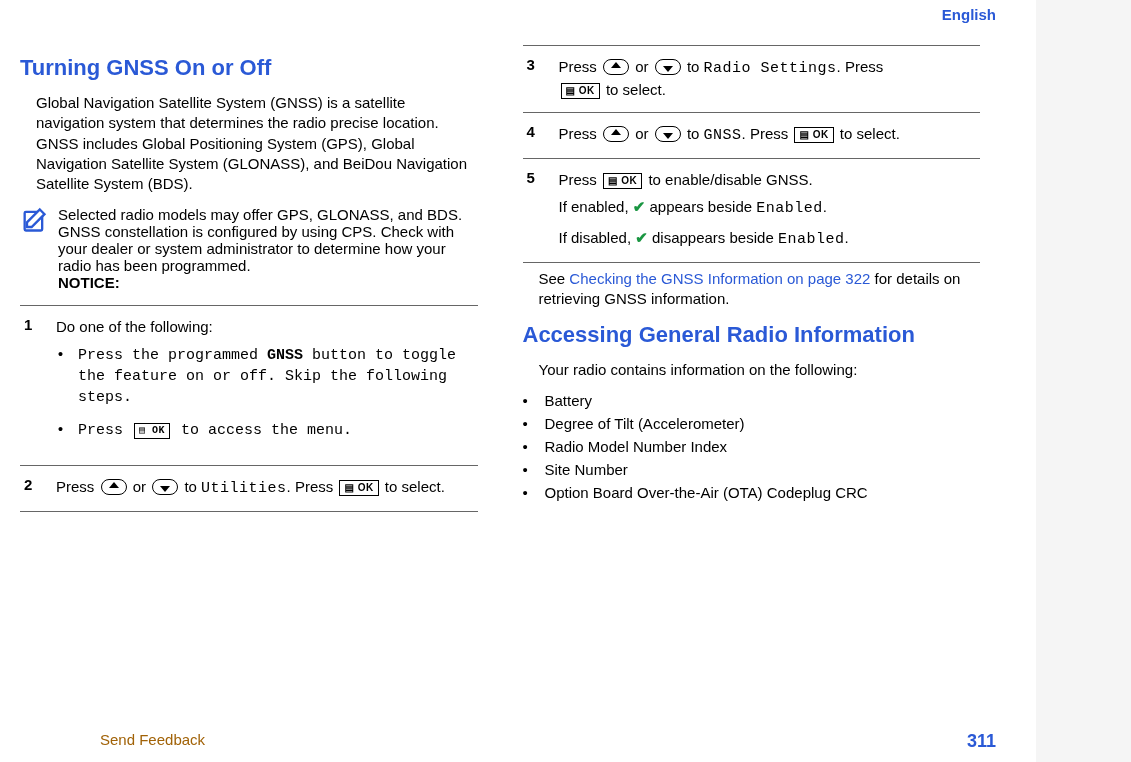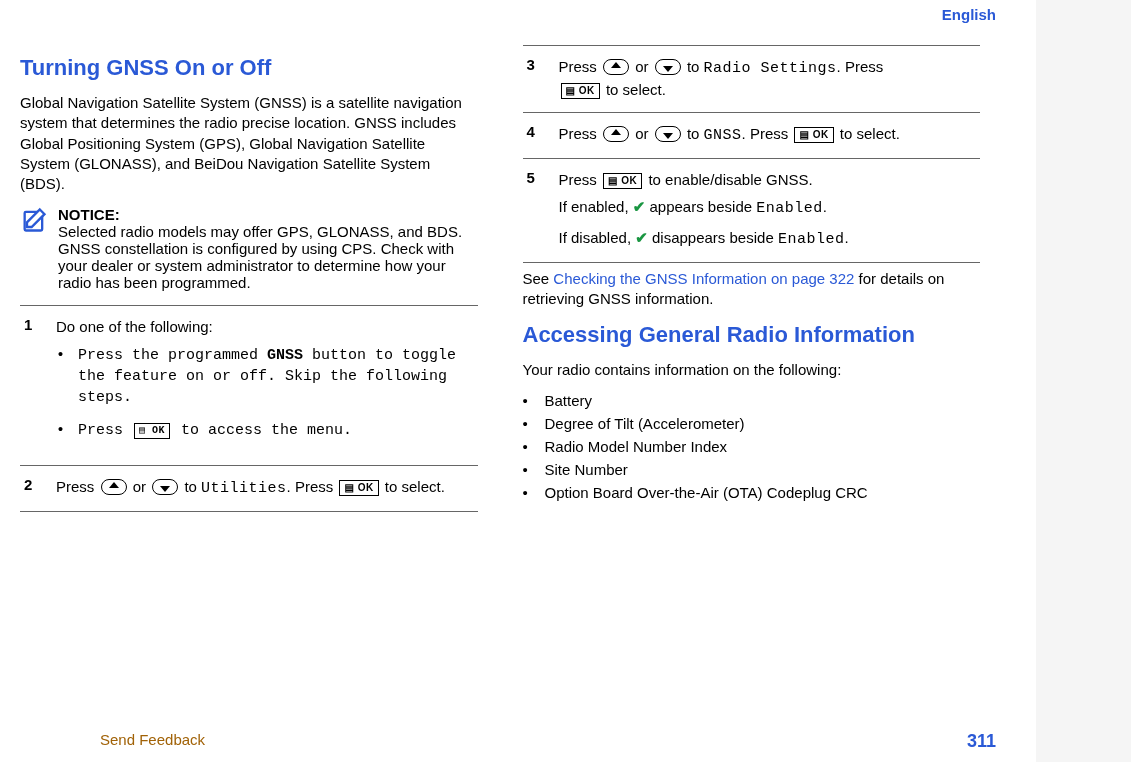--- a/index.html
+++ b/index.html
@@ -38,21 +38,21 @@
     flex: 1;
     min-width: 0;
   }
   h2.section {
     color: #2a59d6;
     font-size: 22px;
     font-weight: bold;
     margin: 10px 0 12px 0;
   }
   p {
-    margin: 6px 0 12px 0;
+    margin: 6px 0 12px 16px;
     line-height: 1.35;
   }
   .notice-box {
     display: flex;
     gap: 10px;
     margin: 8px 0 14px 0;
   }
   .notice-icon {
     flex: 0 0 auto;
     width: 28px;
@@ -174,22 +174,22 @@
       <p>Global Navigation Satellite System (GNSS) is a satellite navigation system that determines the radio precise location. GNSS includes Global Positioning System (GPS), Global Navigation Satellite System (GLONASS), and BeiDou Navigation Satellite System (BDS).</p>
 
       <div class="notice-box">
         <div class="notice-icon">
           <svg viewBox="0 0 24 24" fill="none" stroke="#2a59d6" stroke-width="2">
             <rect x="4" y="5" width="15" height="16" rx="1"></rect>
             <path d="M17 3 L21 7 L10 18 L6 18 L6 14 Z" fill="#fff"></path>
           </svg>
         </div>
         <div class="notice-body">
+          <div>Selected radio models may offer GPS, GLONASS, and BDS. GNSS constellation is configured by using CPS. Check with your dealer or system administrator to determine how your radio has been programmed.</div>
           <div><span class="notice-label">NOTICE:</span></div>
-          <div>Selected radio models may offer GPS, GLONASS, and BDS. GNSS constellation is configured by using CPS. Check with your dealer or system administrator to determine how your radio has been programmed.</div>
         </div>
       </div>
 
       <ol class="steps">
         <li>
           <div class="stepnum">1</div>
           <div class="stepbody">
             <div>Do one of the following:</div>
             <ul class="sub">
               <li>

